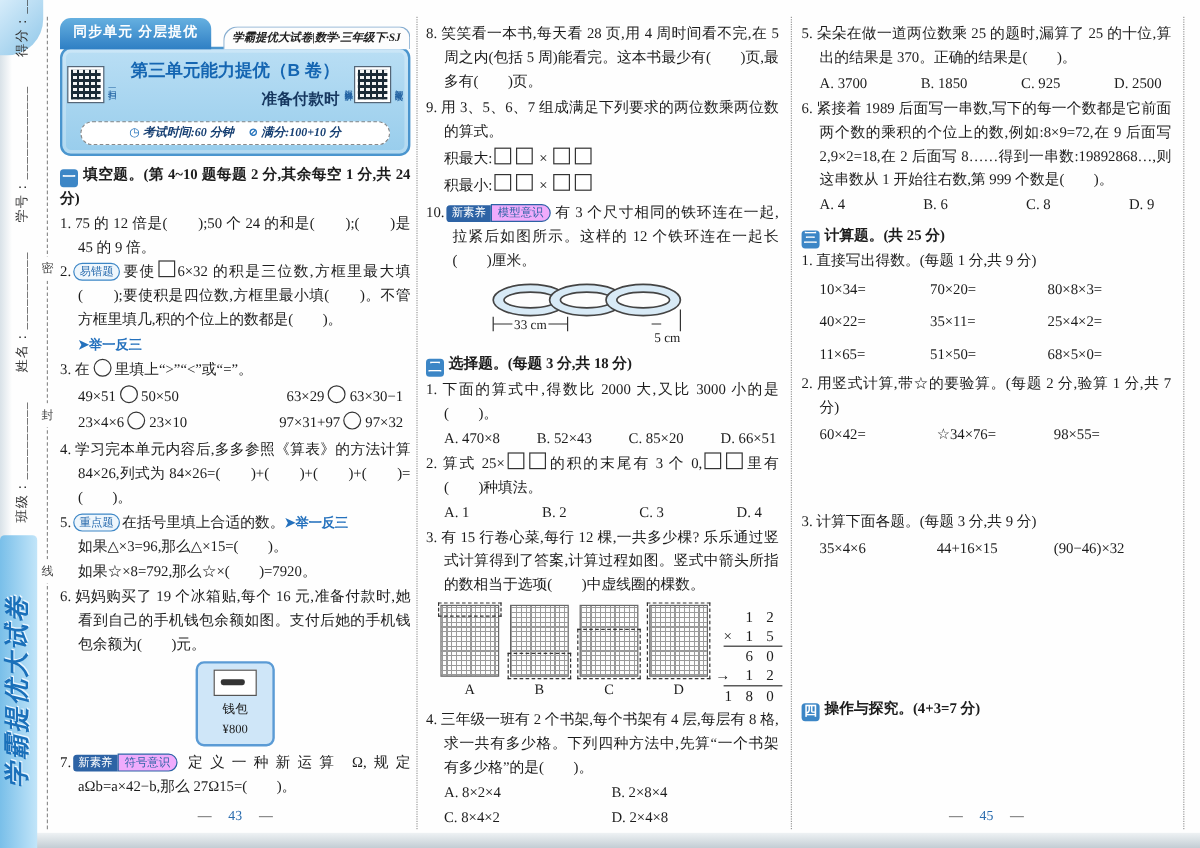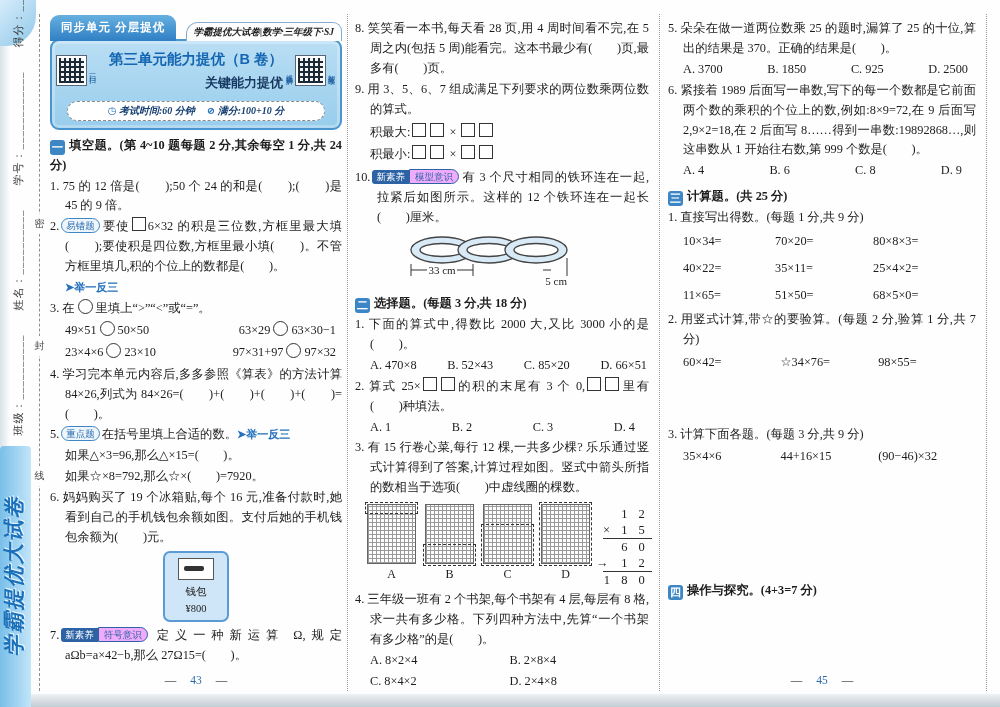--- a/index.html
+++ b/index.html
@@ -138,21 +138,21 @@
       <div class="tab-left">同步单元 分层提优</div>
       <div class="tab-right">学霸提优大试卷|数学·三年级下·SJ</div>
     </div>
 
     <div class="banner">
       <div class="banner-row">
         <div class="qr"></div>
         <div class="qr-label">扫一扫</div>
         <div class="b-center">
           <div class="b-title">第三单元能力提优（B 卷）</div>
-          <div class="b-sub">关键能力提优</div>
+          <div class="b-sub">准备付款时</div>
         </div>
         <div class="qr-label">视频讲解</div>
         <div class="qr"></div>
         <div class="qr-label">智能批改</div>
       </div>
       <div class="meta">
         <span><span class="mico">◷</span>
           <span>考试时间:60 分钟</span></span>
         <span><span class="mico">⊘</span>
           <span>满分:100+10 分</span></span>

